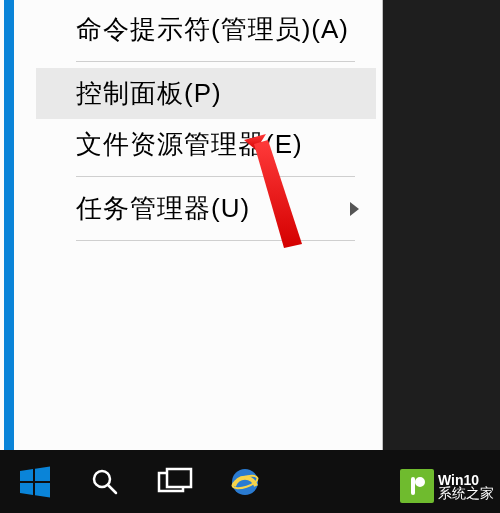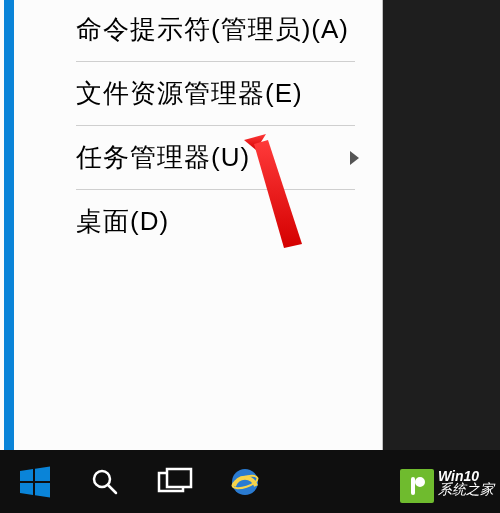--- a/index.html
+++ b/index.html
@@ -30,21 +30,21 @@
   
   .arrow { position: absolute; left: 230px; top: 132px; width: 90px; height: 120px; pointer-events: none; }
 
   
   .taskbar { position: absolute; left: 0; bottom: 0; width: 500px; height: 63px; background: #0f0f0f; display: flex; align-items: center; }
   .tb-btn { width: 70px; height: 63px; display: flex; align-items: center; justify-content: center; }
   .tb-btn svg { display: block; }
   .tb-sep { flex: 1 1 auto; }
 
   
-  .wm { position: absolute; right: 6px; bottom: 10px; display: flex; align-items: flex-start; gap: 4px; font-style: italic; }
+  .wm { position: absolute; right: 6px; bottom: 10px; display: flex; align-items: center; gap: 4px; }
   .wm-text { color: #fff; font-size: 14px; line-height: 14px; font-weight: 700; }
   .wm-sub { color: #fff; font-size: 14px; line-height: 12px; }
   .wm-stack { display: flex; flex-direction: column; }
 
   .tile { width: 34px; height: 34px; background: #6fbb2e; position: relative; border-radius: 2px; }
   .tile::before, .tile::after { content: ""; position: absolute; background: #fff; }
   .tile::before { width: 4px; height: 18px; left: 11px; top: 8px; border-radius: 2px; }
   .tile::after  { width: 10px; height: 10px; border: 4px solid #fff; border-radius: 50%; left: 15px; top: 8px; box-sizing: border-box; }
 </style>
 </head>
@@ -58,36 +58,36 @@
     <div class="clip">
       <div class="menu">
         <div class="spacer-top"></div>
 
         <div class="item">
           <span>命令提示符(管理员)(A)</span>
         </div>
         <div class="sep"></div>
 
 
+        <div class="item hl">
+          <span>控制面板(P)</span>
+        </div>
 
         <div class="item">
           <span>文件资源管理器(E)</span>
         </div>
 
 
         <div class="sep"></div>
 
         <div class="item has-sub">
           <span>任务管理器(U)</span>
         </div>
         <div class="sep"></div>
 
-        <div class="item">
-          <span>桌面(D)</span>
-        </div>
       </div>
     </div>
   </div>
 
   <svg class="arrow" viewBox="0 0 90 120">
     <defs>
       <linearGradient id="g" x1="0" y1="0" x2="0" y2="1">
         <stop offset="0" stop-color="#ff3a3a"></stop>
           <stop offset="1" stop-color="#d40000"></stop>
       </linearGradient>

